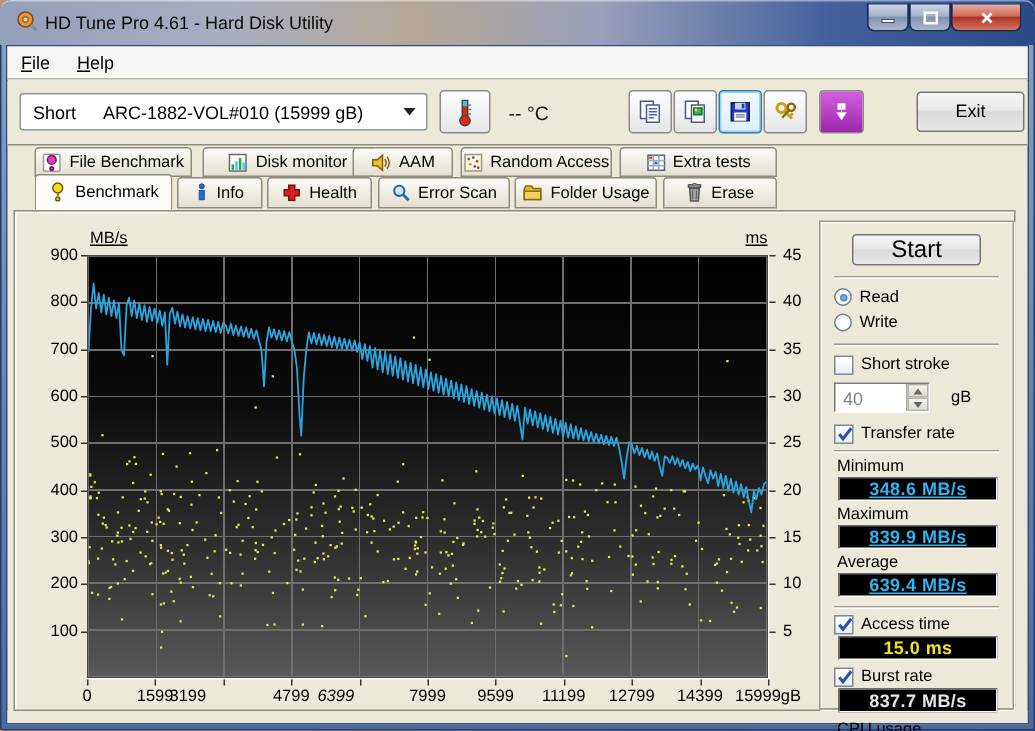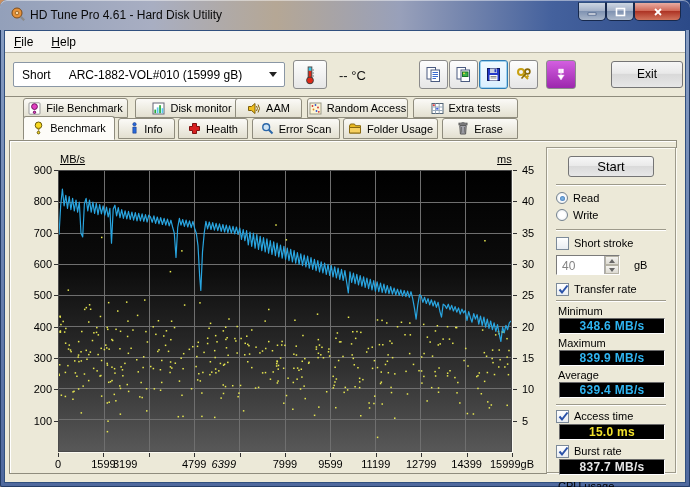--- a/index.html
+++ b/index.html
@@ -63,37 +63,37 @@
           background:linear-gradient(180deg,#000 0%,#0c0c0c 35%,#303030 70%,#585858 100%); }
   .plot svg { display:block; }
   .axis-label { position:absolute; font-size:11px; color:#000; }
   .tickmark { position:absolute; background:#333; }
 
   .ctrl-panel { position:absolute; left:536px; top:6px; width:130px; height:326px;
                 border:1px solid #9d9a8b; box-shadow:inset 1px 1px 0 #fcfbf4, 1px 1px 0 #fcfbf4;
                 padding:5px 9px 0 9px; }
   .btn-start { display:block; width:86px; height:21px; margin:3px auto 0 auto; border:1px solid #757575;
                border-radius:3px; background:linear-gradient(#f7f7f7,#eaeaea 45%,#dadada 50%,#e8e8e8);
-               font-size:13px; text-align:center; line-height:19px; color:#000; }
+               font-size:16px; text-align:center; line-height:19px; color:#000; }
   .sep { height:2px; border-top:1px solid #9d9a8b; border-bottom:1px solid #fff; margin:7px 0 5px 0; }
   .ctl-row { display:flex; align-items:center; gap:5px; margin-top:3px; height:14px; }
   .radio { width:12px; height:12px; border:1px solid #74828f; border-radius:50%;
            background:radial-gradient(#fff 40%,#dfe5ea); position:relative; flex:0 0 auto; }
   .radio .dot { display:none; }
   .radio.checked .dot { display:block; position:absolute; left:2.5px; top:2.5px; width:5px; height:5px;
                         border-radius:50%; background:radial-gradient(#7ab2e0 20%,#2b5fa8); }
   .chk { width:13px; height:13px; border:1px solid #7c8a99; background:linear-gradient(#fff,#e9edf2);
          position:relative; flex:0 0 auto; }
   .chk svg { position:absolute; left:0px; top:-1px; }
   .ctl-label { font-size:11px; color:#000; }
   .group-label { font-size:11px; color:#000; margin:3px 0 1px 2px; }
   .valbox { width:106px; height:16px; margin:1px 0 0 3px; background:#000;
             border:1px solid; border-color:#6a6a6a #fff #fff #6a6a6a;
             font-size:12px; font-weight:bold; text-align:center; line-height:14px; letter-spacing:.3px; }
-  .valbox.cyan { color:#2fb4f0; }
+  .valbox.cyan { color:#2fb4f0;text-decoration:underline; }
   .valbox.yellow { color:#f0e02c; }
   .valbox.white { color:#e6e6e6; }
   .spin-row { display:flex; align-items:center; margin-top:5px; }
   .spinbox { width:64px; height:20px; background:#fff; border:1px solid; border-color:#7a7a7a #fff #fff #7a7a7a;
              display:flex; }
   .spin-val { flex:1; font-size:12px; color:#838383; padding:3px 0 0 5px; }
   .spin-btns { width:15px; display:flex; flex-direction:column; border-left:1px solid #aaa; }
   .spin-btn { flex:1; background:linear-gradient(#f4f3ef,#dcdad2); border:1px solid #b5b2a5;
               display:flex; align-items:center; justify-content:center; }
   .arrow-up { width:0;height:0;border-left:3px solid transparent;border-right:3px solid transparent;border-bottom:4px solid #666; }

